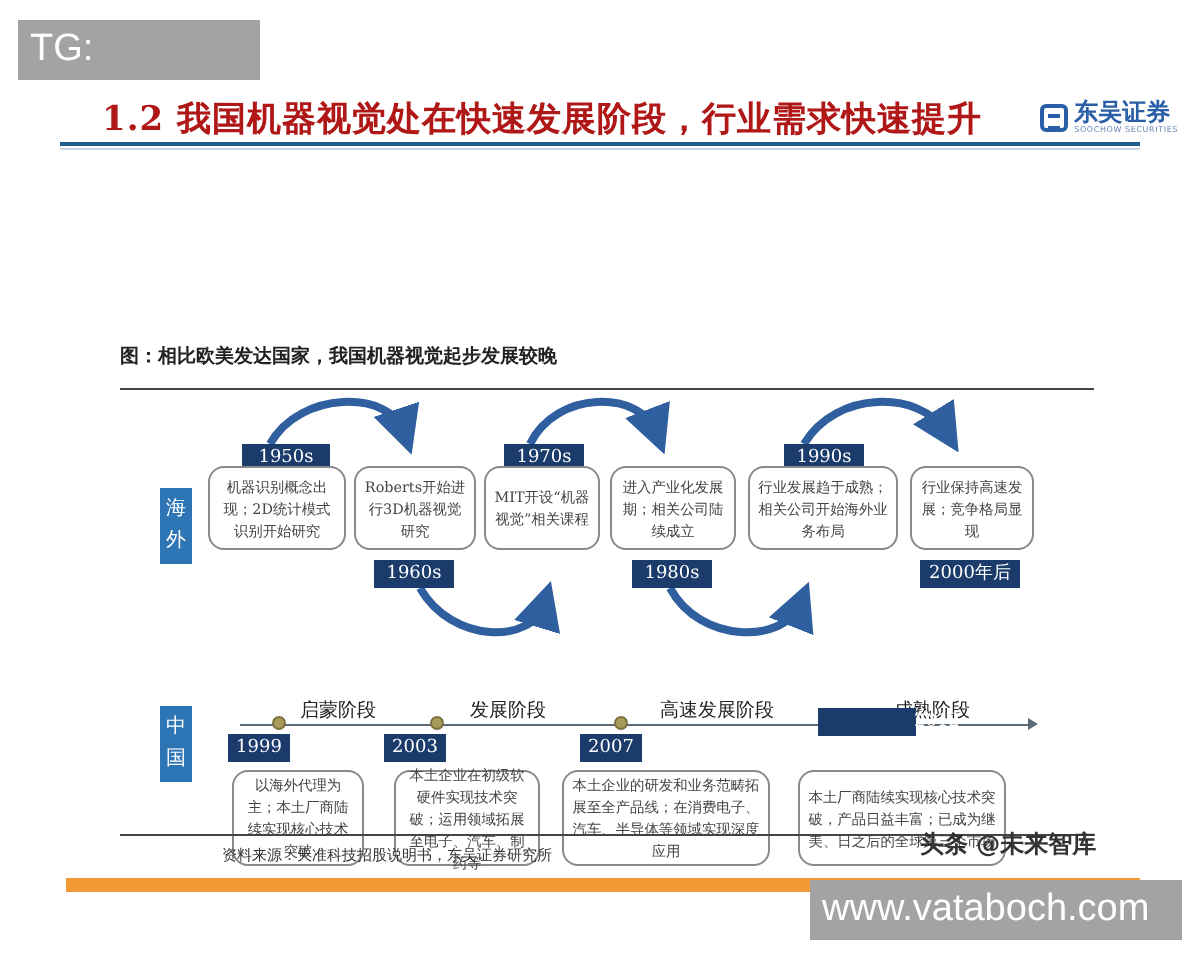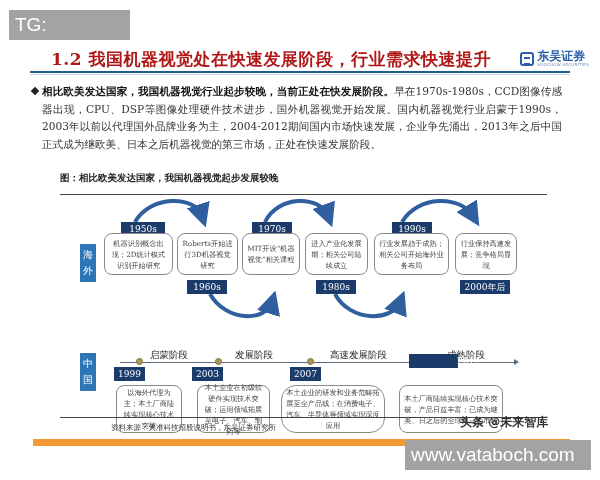--- a/index.html
+++ b/index.html
@@ -58,24 +58,20 @@
       <div class="logo-mark"></div>
       <div class="logo-text">
         <span class="logo-cn">东吴证券</span>
         <span class="logo-en">SOOCHOW SECURITIES</span>
       </div>
     </div>
   </div>
   <div class="title-rule"></div>
   <div class="title-rule2"></div>
 
-  <div class="bullet">
-    <span class="bullet-dot"></span>
-    <b>相比欧美发达国家，我国机器视觉行业起步较晚，当前正处在快发展阶段。</b><span>早在1970s-1980s，CCD图像传感器出现，CPU、DSP等图像处理硬件技术进步，国外机器视觉开始发展。国内机器视觉行业启蒙于1990s，2003年以前以代理国外品牌业务为主，2004-2012期间国内市场快速发展，企业争先涌出，2013年之后中国正式成为继欧美、日本之后机器视觉的第三市场，正处在快速发展阶段。</span>
-  </div>
 
   <div class="fig-caption">图：相比欧美发达国家，我国机器视觉起步发展较晚</div>
   <div class="fig-rule"></div>
 
   <svg class="arrows" viewBox="0 0 540 400">
     <defs>
       <marker id="ah" markerWidth="6" markerHeight="6" refX="3" refY="3" orient="auto">
         <path d="M0,0 L6,3 L0,6 Z" fill="#2f5f9e"></path>
       </marker>
     </defs>
@@ -127,21 +123,21 @@
   <div class="phase" style="left:300px;">高速发展阶段</div>
   <div class="phase" style="left:417px;">成熟阶段</div>
 
   <div class="year" style="left:84px; top:327px; width:31px;">1999</div>
   <div class="year" style="left:162px; top:327px; width:31px;">2003</div>
   <div class="year" style="left:260px; top:327px; width:31px;">2007</div>
   <div class="year" style="left:379px; top:314px; width:49px;padding-left:48px;">2012</div>
 
   <div class="card" style="left:86px; top:345px; width:66px; height:48px;">以海外代理为主；本土厂商陆续实现核心技术突破</div>
   <div class="card" style="left:167px; top:345px; width:73px; height:48px;">本土企业在初级软硬件实现技术突破；运用领域拓展至电子、汽车、制药等</div>
-  <div class="card" style="left:251px; top:345px; width:104px; height:48px;border-radius:15px;">本土企业的研发和业务范畴拓展至全产品线；在消费电子、汽车、半导体等领域实现深度应用</div>
+  <div class="card" style="left:251px; top:345px; width:104px; height:48px;">本土企业的研发和业务范畴拓展至全产品线；在消费电子、汽车、半导体等领域实现深度应用</div>
   <div class="card" style="left:369px; top:345px; width:104px; height:48px;">本土厂商陆续实现核心技术突破，产品日益丰富；已成为继美、日之后的全球第三个市场</div>
 
   <div class="src-rule"></div>
   <div class="source">资料来源：天准科技招股说明书，东吴证券研究所</div>
   <div class="toutiao">头条 @未来智库</div>
   <div class="orange-bar"></div>
 </div>
 
 <div class="wm-bottom">www.vataboch.com</div>
 

